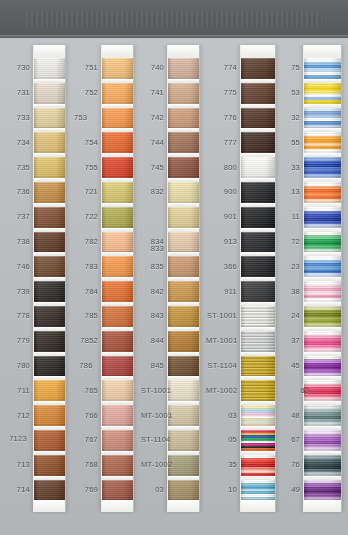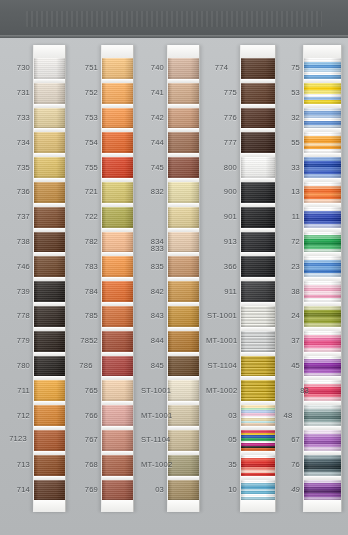--- a/index.html
+++ b/index.html
@@ -200,21 +200,21 @@
           <div class="sw" style="height: 20.8px; background: linear-gradient(rgb(214, 147, 127), rgb(200, 133, 113) 45%, rgb(188, 121, 101));"></div>
           <div class="gap"></div>
           <div class="sw" style="height: 20.8px; background: linear-gradient(rgb(181, 109, 83), rgb(167, 95, 69) 45%, rgb(155, 83, 57));"></div>
           <div class="gap"></div>
           <div class="sw" style="height: 20.8px; background: linear-gradient(rgb(170, 97, 78), rgb(156, 83, 64) 45%, rgb(144, 71, 52));"></div>
           <div class="cap" style="height: 12px;"></div>
         </div>
         <div class="labels">
           <div class="lbl" style="left: 74px; top: 25.4px; width: 24px; text-align: right;">751</div>
           <div class="lbl" style="left: 74px; top: 50.2px; width: 24px; text-align: right;">752</div>
-          <div class="lbl" style="left: 74px; top: 75px; width: 24px; text-align: right;">753</div>
+          <div class="lbl" style="left: 74px; top: 75px; width: 24px; text-align: left;">753</div>
           <div class="lbl" style="left: 74px; top: 99.8px; width: 24px; text-align: right;">754</div>
           <div class="lbl" style="left: 74px; top: 124.6px; width: 24px; text-align: right;">755</div>
           <div class="lbl" style="left: 74px; top: 149.4px; width: 24px; text-align: right;">721</div>
           <div class="lbl" style="left: 74px; top: 174.2px; width: 24px; text-align: right;">722</div>
           <div class="lbl" style="left: 74px; top: 199px; width: 24px; text-align: right;">782</div>
           <div class="lbl" style="left: 74px; top: 223.8px; width: 24px; text-align: right;">783</div>
           <div class="lbl" style="left: 74px; top: 248.6px; width: 24px; text-align: right;">784</div>
           <div class="lbl" style="left: 74px; top: 273.4px; width: 24px; text-align: right;">785</div>
           <div class="lbl" style="left: 74px; top: 298.2px; width: 24px; text-align: right;">7852</div>
           <div class="lbl" style="left: 74px; top: 323px; width: 24px; text-align: center;">786</div>
@@ -320,21 +320,21 @@
           <div class="sw" style="height: 20.8px; background: linear-gradient(rgb(255, 232, 176) 0%, rgb(255, 232, 176) 12.5%, rgb(184, 232, 192) 12.5%, rgb(184, 232, 192) 25%, rgb(184, 208, 240) 25%, rgb(184, 208, 240) 37.5%, rgb(240, 192, 216) 37.5%, rgb(240, 192, 216) 50%, rgb(255, 255, 255) 50%, rgb(255, 255, 255) 62.5%, rgb(232, 216, 168) 62.5%, rgb(232, 216, 168) 75%, rgb(192, 232, 232) 75%, rgb(192, 232, 232) 87.5%, rgb(240, 208, 176) 87.5%, rgb(240, 208, 176) 100%);"></div>
           <div class="gap"></div>
           <div class="sw" style="height: 20.8px; background: linear-gradient(rgb(224, 48, 80) 0%, rgb(224, 48, 80) 12.5%, rgb(240, 192, 32) 12.5%, rgb(240, 192, 32) 25%, rgb(32, 80, 176) 25%, rgb(32, 80, 176) 37.5%, rgb(32, 160, 80) 37.5%, rgb(32, 160, 80) 50%, rgb(255, 255, 255) 50%, rgb(255, 255, 255) 62.5%, rgb(192, 32, 128) 62.5%, rgb(192, 32, 128) 75%, rgb(26, 26, 26) 75%, rgb(26, 26, 26) 87.5%, rgb(224, 96, 32) 87.5%, rgb(224, 96, 32) 100%);"></div>
           <div class="gap"></div>
           <div class="sw" style="height: 20.8px; background: linear-gradient(rgb(255, 255, 255) 0%, rgb(255, 255, 255) 14.3%, rgb(240, 80, 64) 14.3%, rgb(240, 80, 64) 28.6%, rgb(224, 40, 34) 28.6%, rgb(224, 40, 34) 42.9%, rgb(192, 24, 24) 42.9%, rgb(192, 24, 24) 57.1%, rgb(240, 128, 112) 57.1%, rgb(240, 128, 112) 71.4%, rgb(255, 208, 192) 71.4%, rgb(255, 208, 192) 85.7%, rgb(224, 40, 34) 85.7%, rgb(224, 40, 34) 100%);"></div>
           <div class="gap"></div>
           <div class="sw" style="height: 20.8px; background: linear-gradient(rgb(255, 255, 255) 0%, rgb(255, 255, 255) 14.3%, rgb(127, 191, 216) 14.3%, rgb(127, 191, 216) 28.6%, rgb(74, 160, 200) 28.6%, rgb(74, 160, 200) 42.9%, rgb(191, 224, 236) 42.9%, rgb(191, 224, 236) 57.1%, rgb(95, 176, 208) 57.1%, rgb(95, 176, 208) 71.4%, rgb(255, 255, 255) 71.4%, rgb(255, 255, 255) 85.7%, rgb(159, 208, 224) 85.7%, rgb(159, 208, 224) 100%);"></div>
           <div class="cap" style="height: 12px;"></div>
         </div>
         <div class="labels">
-          <div class="lbl" style="left: 206px; top: 25.4px; width: 31px; text-align: center;">774</div>
+          <div class="lbl" style="left: 206px; top: 25.4px; width: 31px; text-align: right;">774</div>
           <div class="lbl" style="left: 206px; top: 50.2px; width: 31px; text-align: right;">775</div>
           <div class="lbl" style="left: 206px; top: 75px; width: 31px; text-align: right;">776</div>
           <div class="lbl" style="left: 206px; top: 99.8px; width: 31px; text-align: right;">777</div>
           <div class="lbl" style="left: 206px; top: 124.6px; width: 31px; text-align: right;">800</div>
           <div class="lbl" style="left: 206px; top: 149.4px; width: 31px; text-align: right;">900</div>
           <div class="lbl" style="left: 206px; top: 174.2px; width: 31px; text-align: right;">901</div>
           <div class="lbl" style="left: 206px; top: 199px; width: 31px; text-align: right;">913</div>
           <div class="lbl" style="left: 206px; top: 223.8px; width: 31px; text-align: right;">366</div>
           <div class="lbl" style="left: 206px; top: 248.6px; width: 31px; text-align: right;">911</div>
           <div class="lbl" style="left: 206px; top: 273.4px; width: 31px; text-align: right;">ST-1001</div>
@@ -395,21 +395,21 @@
           <div class="lbl" style="left: 276px; top: 124.6px; width: 24px; text-align: right;">33</div>
           <div class="lbl" style="left: 276px; top: 149.4px; width: 24px; text-align: right;">13</div>
           <div class="lbl" style="left: 276px; top: 174.2px; width: 24px; text-align: right;">11</div>
           <div class="lbl" style="left: 276px; top: 199px; width: 24px; text-align: right;">72</div>
           <div class="lbl" style="left: 276px; top: 223.8px; width: 24px; text-align: right;">23</div>
           <div class="lbl" style="left: 276px; top: 248.6px; width: 24px; text-align: right;">38</div>
           <div class="lbl" style="left: 276px; top: 273.4px; width: 24px; text-align: right;">24</div>
           <div class="lbl" style="left: 276px; top: 298.2px; width: 24px; text-align: right;">37</div>
           <div class="lbl" style="left: 276px; top: 323px; width: 24px; text-align: right;">45</div>
           <div class="lbl" style="left: 276px; top: 347.8px; width: 24px; text-align: right; margin-left: 9px;">83</div>
-          <div class="lbl" style="left: 276px; top: 372.6px; width: 24px; text-align: center;">48</div>
+          <div class="lbl" style="left: 276px; top: 372.6px; width: 24px; text-align: right;">48</div>
           <div class="lbl" style="left: 276px; top: 397.4px; width: 24px; text-align: right;">67</div>
           <div class="lbl" style="left: 276px; top: 422.2px; width: 24px; text-align: right;">76</div>
           <div class="lbl" style="left: 276px; top: 447px; width: 24px; text-align: right; font-style: italic;">49</div>
         </div>
       </div>
     </div>
 
 
 </div>
 

